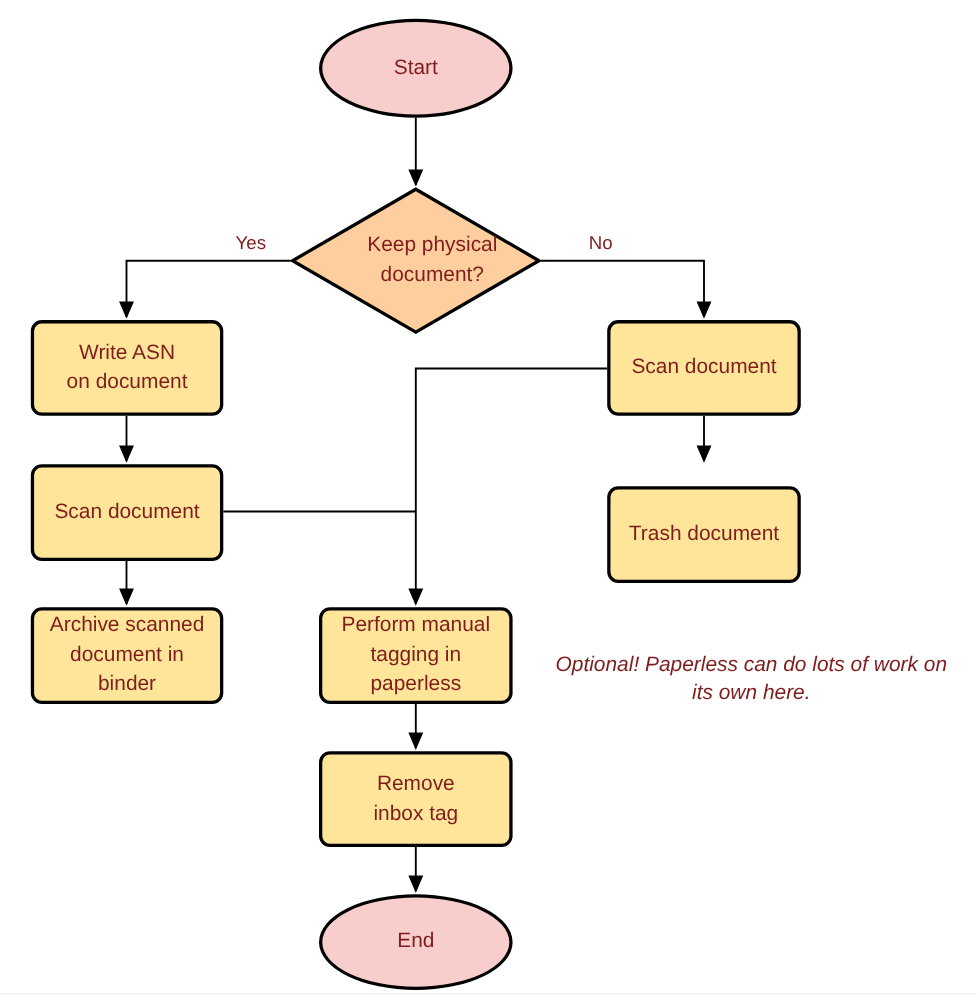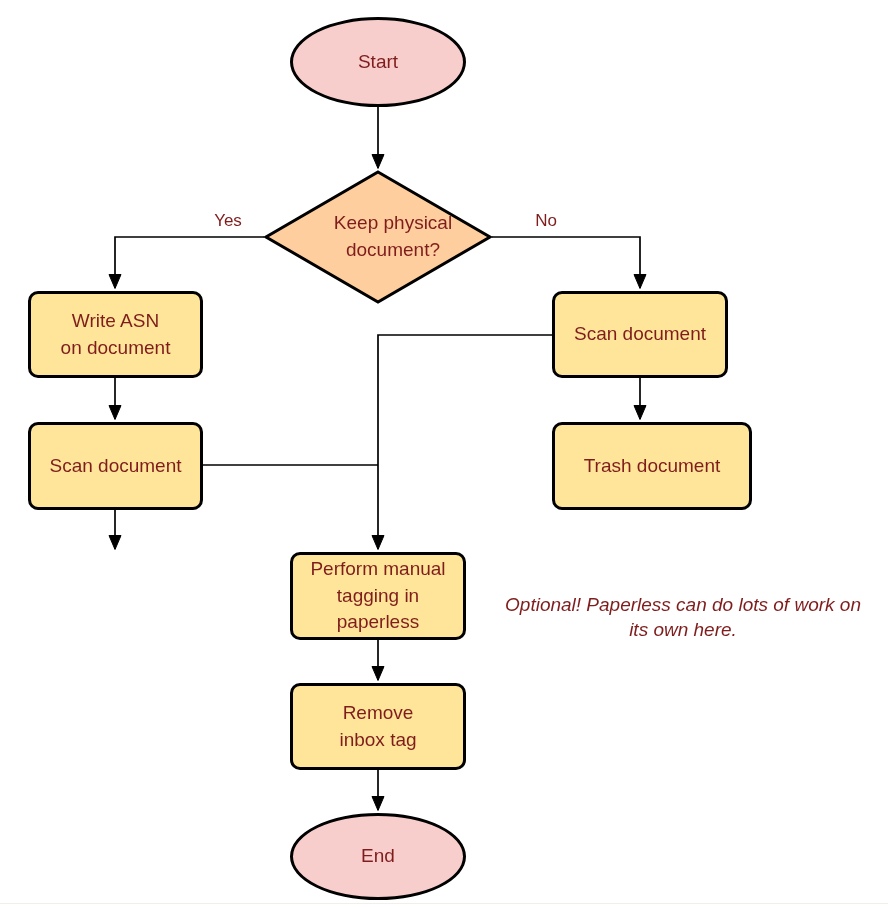--- a/index.html
+++ b/index.html
@@ -110,25 +110,30 @@
   <div class="edge-label" style="left:198px; top:211px; width:60px;">Yes</div>
   <div class="edge-label" style="left:516px; top:211px; width:60px;">No</div>
 
   <div class="node process" style="left:28px; top:291px; width:175px; height:87px;">
     <span>Write ASN
 on document</span>
   </div>
   <div class="node process" style="left:28px; top:422px; width:175px; height:88px;">
     <span>Scan document</span>
   </div>
+  <div class="node process" style="left:28px; top:552px; width:175px; height:88px;">
+    <span>Archive scanned
+document in
+binder</span>
+  </div>
 
   <div class="node process" style="left:552px; top:291px; width:176px; height:87px;">
     <span>Scan document</span>
   </div>
-  <div class="node process" style="left:552px; top:422px; width:200px; height:88px;">
+  <div class="node process" style="left:552px; top:442px; width:176px; height:88px;">
     <span>Trash document</span>
   </div>
 
   <div class="node process" style="left:290px; top:552px; width:176px; height:88px;">
     <span>Perform manual
 tagging in
 paperless</span>
   </div>
   <div class="node process" style="left:290px; top:683px; width:176px; height:87px;">
     <span>Remove

